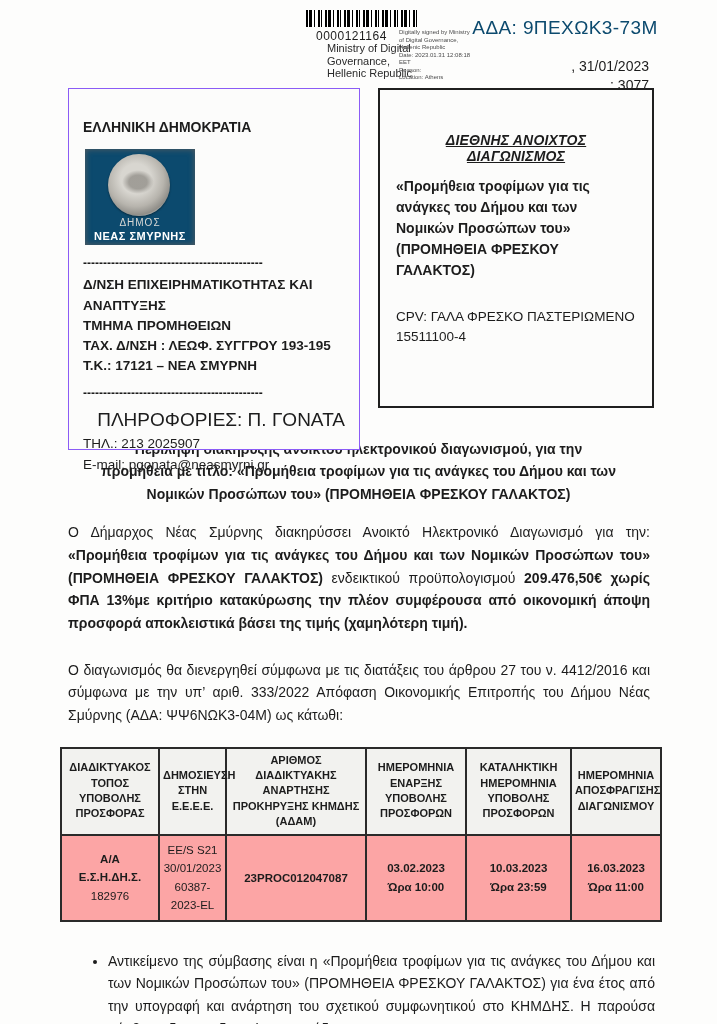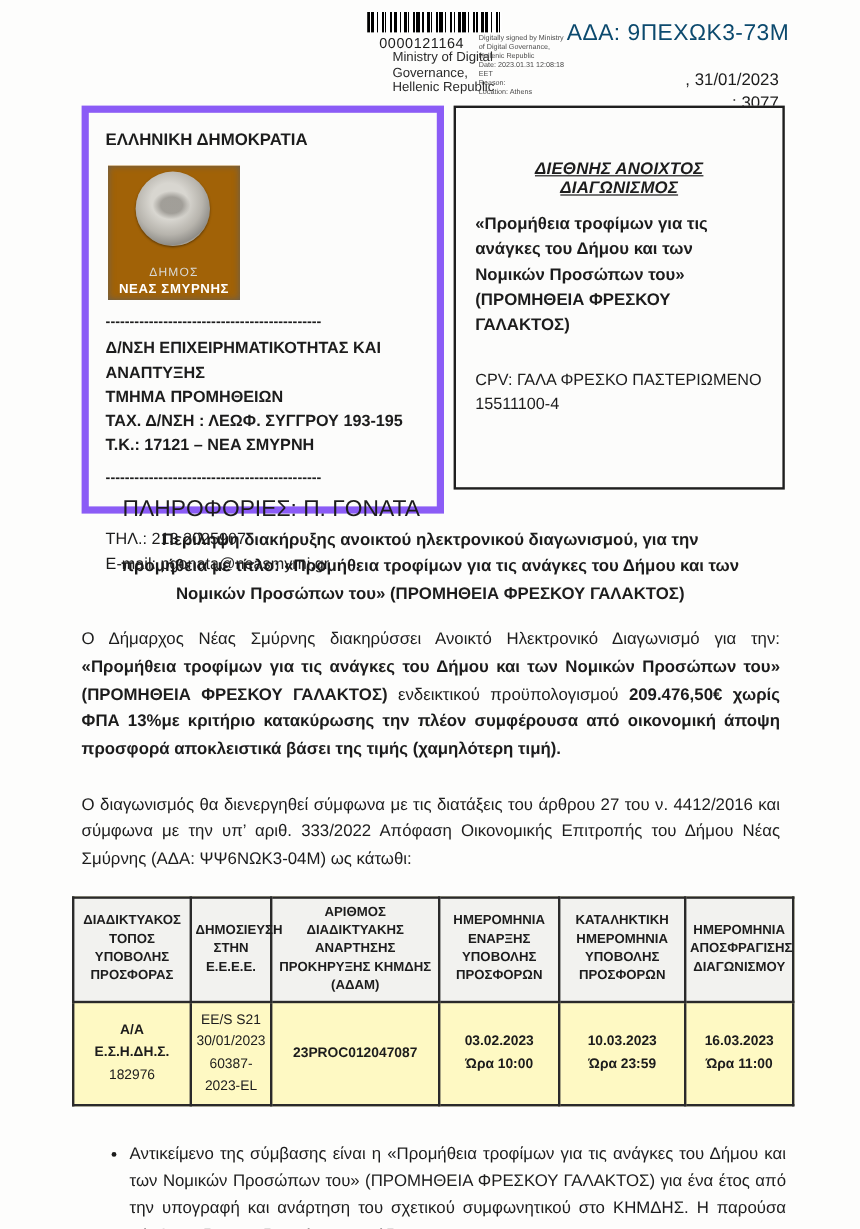--- a/index.html
+++ b/index.html
@@ -17,26 +17,26 @@
   .barcode-number{position:absolute; left:316px; top:29px; font-size:12px; letter-spacing:.5px;}
   .ministry{position:absolute; left:327px; top:42px; font-size:11px; line-height:1.15; color:#2a2a2a;}
   .sig-block{position:absolute; left:399px; top:29px; width:110px; font-size:6px; line-height:1.25; color:#4c4c4c;}
   .ada{position:absolute; left:440px; top:17px; width:250px; text-align:center; font-size:19px; letter-spacing:.4px; color:#0c4a6e;}
   .date-line{position:absolute; right:68px; top:58px; font-size:14px;}
   .protocol-line{position:absolute; right:68px; top:77px; font-size:14px;}
 
   
   .sender-box{
     position:absolute; left:68px; top:88px; width:262px; height:304px;
-    border:6px solid #8b5cf6; padding:12px 14px; background:#fcfcfb;
+    border:1px solid #8b5cf6; padding:28px 14px; background:#fcfcfb;
   }
   .bold-line{font-weight:bold; font-size:14px; line-height:1.45;}
   .seal{
-    position:relative; margin:12px 0 12px 2px; width:110px; height:112px;
-    background:#a16207; box-shadow:inset 0 0 6px #5e5e5e;
+    position:relative; margin:12px 0 12px 2px; width:110px; height:96px;
+    background:#0c4a6e; box-shadow:inset 0 0 6px #5e5e5e;
   }
   .seal-coin{
     position:absolute; left:23px; top:5px; width:62px; height:62px; border-radius:50%;
     background:radial-gradient(circle at 45% 40%, #d8d6d0 0 30%, #b7b4ad 55%, #8f8d88 72%, #c4c2bc 78%, #6f6e6a 100%);
     box-shadow:0 1px 2px rgba(0,0,0,.45);
   }
   .seal-coin::after{
     content:""; position:absolute; left:14px; top:16px; width:32px; height:24px;
     background:radial-gradient(ellipse at center,#8a8781 0 40%, transparent 70%);
     opacity:.7;
@@ -65,21 +65,21 @@
     margin:438px auto 0; padding-top:0; width:520px; text-align:center;
     font-weight:bold; font-size:14px; line-height:1.6;
   }
   .para{margin:16px 67px 0 68px; text-align:justify; font-size:14px; line-height:1.62;}
   .para.second{margin-top:24px;}
   .b{font-weight:bold;}
 
   
   table.info-table{
     margin:20px 0 0 60px; width:600px; border-collapse:collapse; table-layout:fixed;
-    background:#fef9c3;
+    background:#fca5a5;
   }
   .info-table td,.info-table th{border:2px solid #2a2a2a; vertical-align:middle; text-align:center; padding:4px 3px;}
   .info-table thead th{font-size:11px; font-weight:bold; line-height:1.4; height:72px; background:#f2f2ef;}
   .info-table tbody td{height:76px; font-size:11.5px;}
   .cell-line{line-height:1.6;}
   .cell-bold{font-weight:bold;}
   .adam-cell{font-weight:bold; font-size:12.5px;}
 
   
   .bullet-list{margin:28px 62px 0 86px; padding:0 0 0 22px;}

